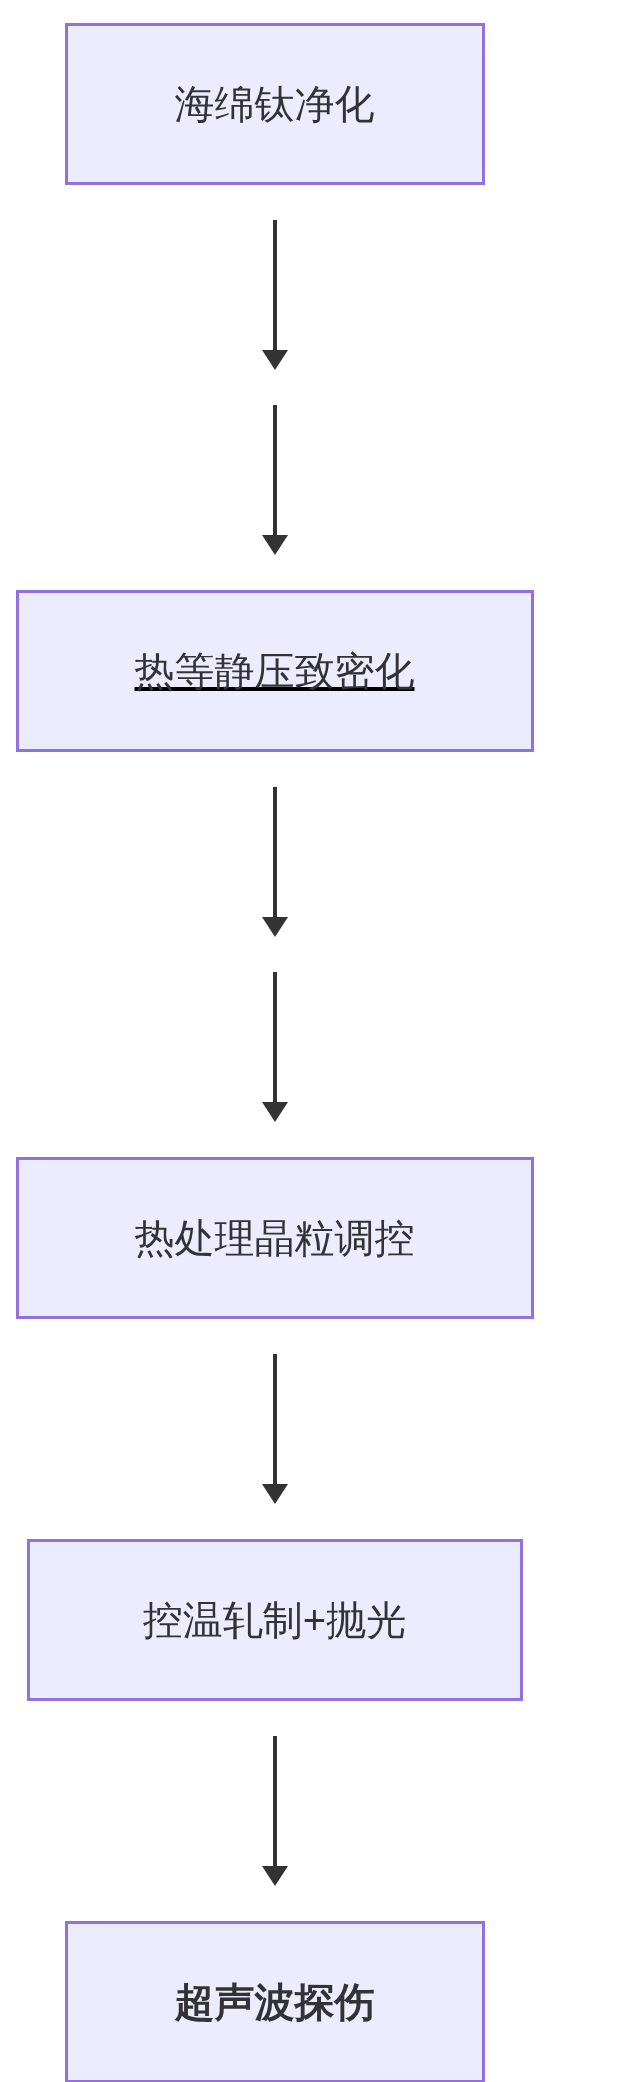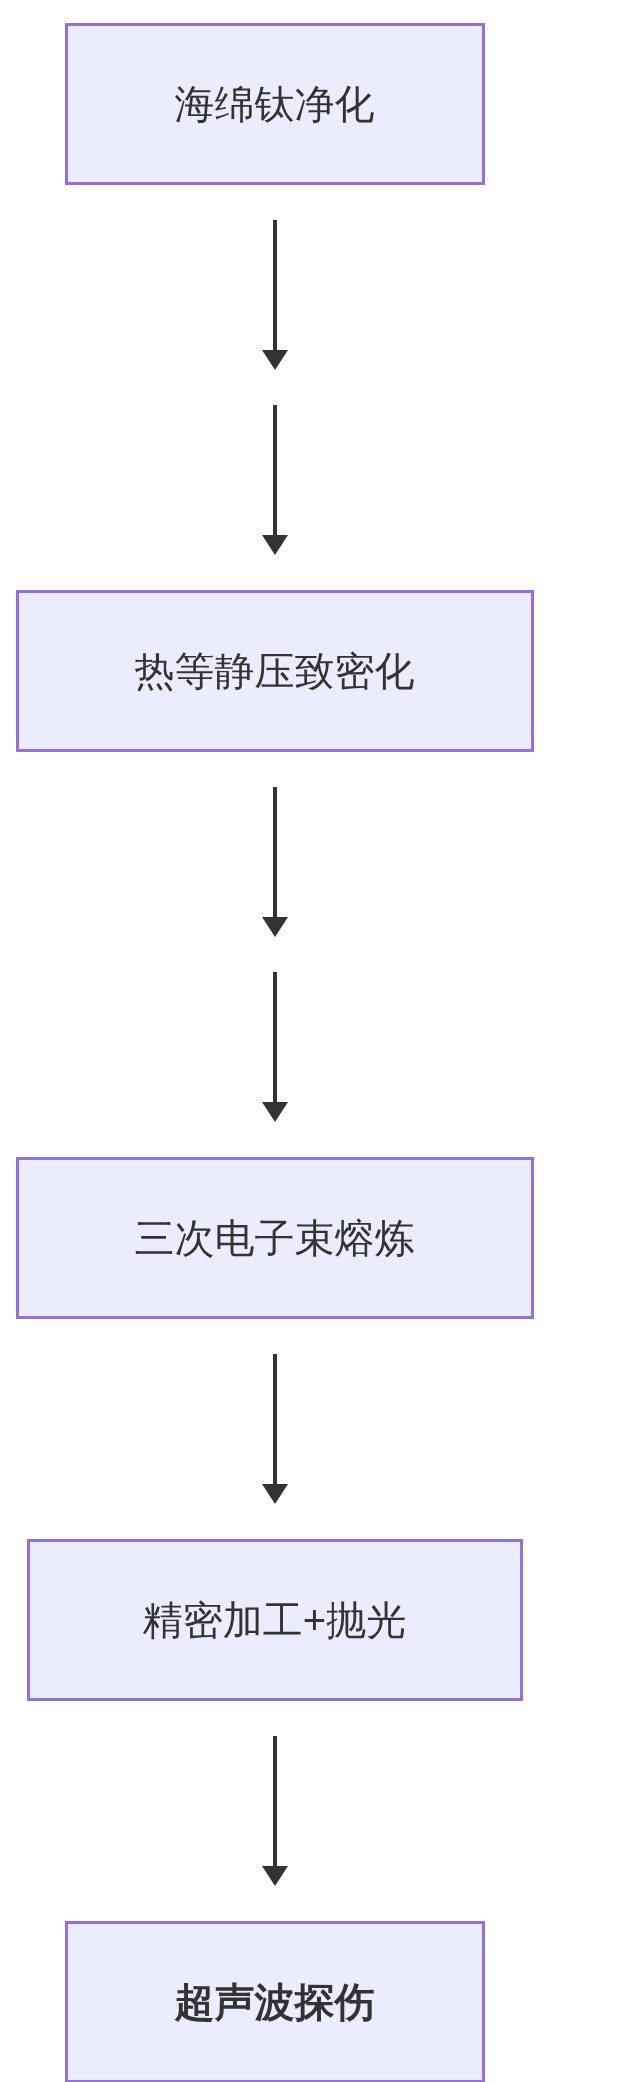--- a/index.html
+++ b/index.html
@@ -55,21 +55,21 @@
     width: 0;
     height: 0;
     border-left: 13px solid transparent;
     border-right: 13px solid transparent;
     border-top: 20px solid #333333;
     margin-top: -1px;
   }
   
   .w-1 { width: 420px; }
   .w-2 { width: 518px; }
-  .w-3 { width: 518px; }
+  .w-3 { width: 518px; text-decoration: underline; }
   .w-4 { width: 593px; }
   .w-5 { width: 518px; }
   .w-6 { width: 496px; }
   .w-7 { width: 420px; font-weight: bold; }
 </style>
 </head>
 <body>
 
 <div class="canvas">
 
@@ -97,30 +97,30 @@
     <div class="arrow-head"></div>
   </div>
 
 
   <div class="connector">
     <div class="arrow-shaft"></div>
     <div class="arrow-head"></div>
   </div>
 
   <div class="node w-5">
-    <span class="node-label">三次电子束熔炼</span>
+    <span class="node-label">热处理晶粒调控</span>
   </div>
 
   <div class="connector">
     <div class="arrow-shaft"></div>
     <div class="arrow-head"></div>
   </div>
 
   <div class="node w-6">
-    <span class="node-label">精密加工+抛光</span>
+    <span class="node-label">控温轧制+抛光</span>
   </div>
 
   <div class="connector">
     <div class="arrow-shaft"></div>
     <div class="arrow-head"></div>
   </div>
 
   <div class="node w-7">
     <span class="node-label">超声波探伤</span>
   </div>

